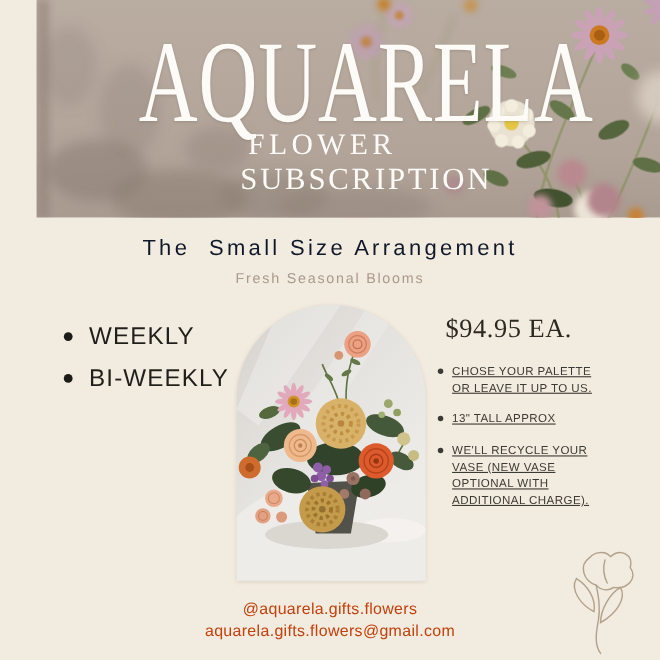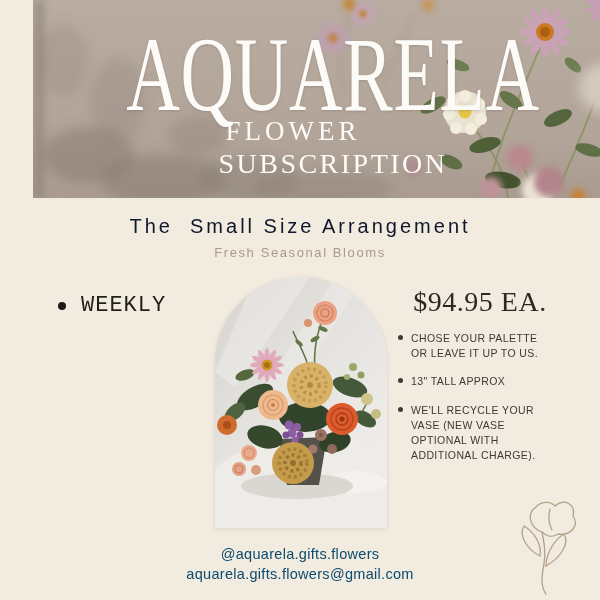--- a/index.html
+++ b/index.html
@@ -35,43 +35,43 @@
   }
   .intro-sub{
     position:absolute;top:245px;left:0;width:600px;text-align:center;
     font-size:13px;letter-spacing:1.6px;color:#ab998a;
   }
   
   .freq-list{position:absolute;top:293px;left:58px;}
   .freq-item{display:flex;align-items:center;margin-bottom:12px;}
   .freq-dot{width:8px;height:8px;border-radius:50%;background:#1d1b17;margin-right:15px;flex:0 0 auto;}
   .freq-label{
-    font-family:Liberation Mono, monospace;
+    font-family:Liberation Sans, sans-serif;
     font-size:22px;letter-spacing:1px;color:#211f1b;
   }
   
   .arch{
     position:absolute;top:277px;left:215px;width:172px;height:251px;
     border-radius:86px 86px 0 0;overflow:hidden;background:#e3e1dd;
     box-shadow:0 1px 4px rgba(120,105,90,.18);
   }
   
   .price{
-    position:absolute;top:286px;left:405px;width:150px;text-align:center;
+    position:absolute;top:286px;left:405px;width:150px;
     font-family:"Liberation Serif","DejaVu Serif",serif;
-    font-size:28px;color:#2b2922;letter-spacing:.5px;
+    font-size:24px;color:#2b2922;letter-spacing:.5px;
   }
   .details{position:absolute;top:331px;left:398px;width:152px;}
   .detail-item{display:flex;margin-bottom:13px;}
   .detail-dot{width:5px;height:5px;border-radius:50%;background:#3c3a35;margin:4px 8px 0 0;flex:0 0 auto;}
-  .detail-text{font-size:10.5px;letter-spacing:.4px;line-height:1.45;color:#3c3a35;}
+  .detail-text{font-size:10.5px;letter-spacing:.4px;line-height:1.45;color:#3c3a35;text-decoration:underline;}
   
   .footer{
     position:absolute;top:545px;left:0;width:600px;text-align:center;
-    color:#0c4a6e;font-size:14.5px;line-height:1.35;letter-spacing:.3px;
+    color:#c2410c;font-size:14.5px;line-height:1.35;letter-spacing:.3px;
   }
   
   .line-flower{position:absolute;right:12px;bottom:4px;width:88px;height:102px;}
 </style>
 </head>
 <body>
 
 <div class="poster">
 
   <div class="hero">
@@ -198,20 +198,24 @@
   </div>
 
   <div class="intro-heading">The  Small Size Arrangement</div>
   <div class="intro-sub">Fresh Seasonal Blooms</div>
 
   <div class="freq-list">
     <div class="freq-item">
       <span class="freq-dot"></span>
       <span class="freq-label">WEEKLY</span>
     </div>
+    <div class="freq-item">
+      <span class="freq-dot"></span>
+      <span class="freq-label">BI-WEEKLY</span>
+    </div>
   </div>
 
   <div class="arch">
     <svg width="172" height="251" viewBox="0 0 172 251">
       <defs>
         <linearGradient id="tg" x1="0" y1="0" x2="0.8" y2="1">
           <stop offset="0" stop-color="#d6d3ce"></stop>
           <stop offset="0.5" stop-color="#e6e4e0"></stop>
           <stop offset="1" stop-color="#f1efec"></stop>
         </linearGradient>

